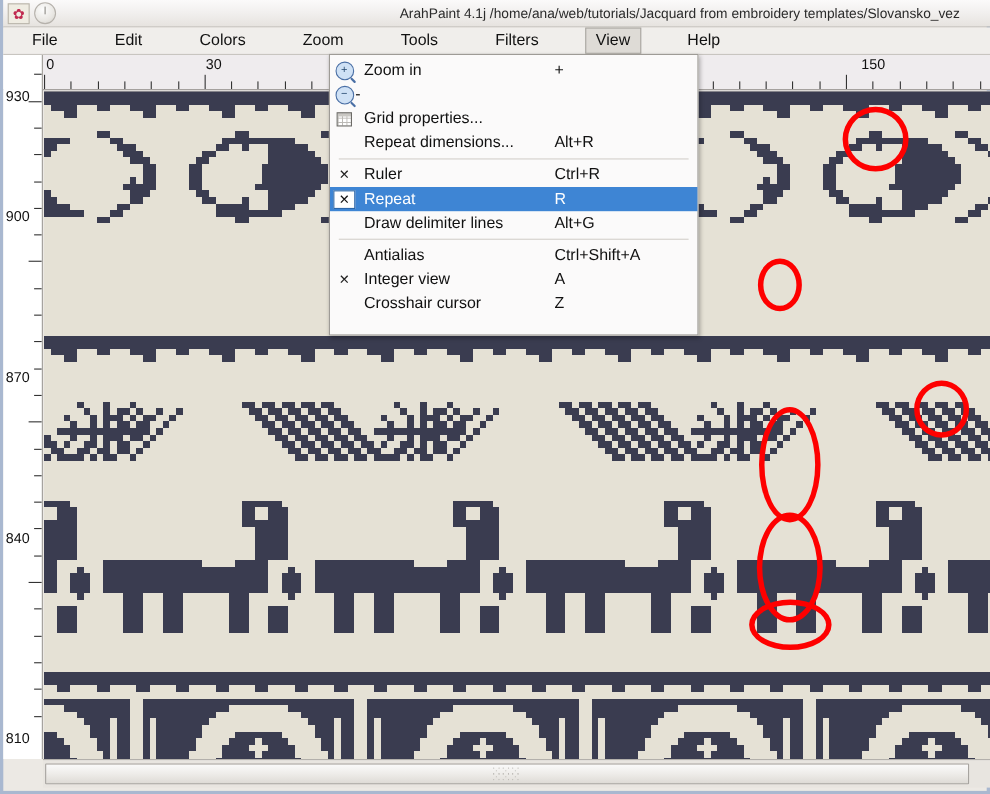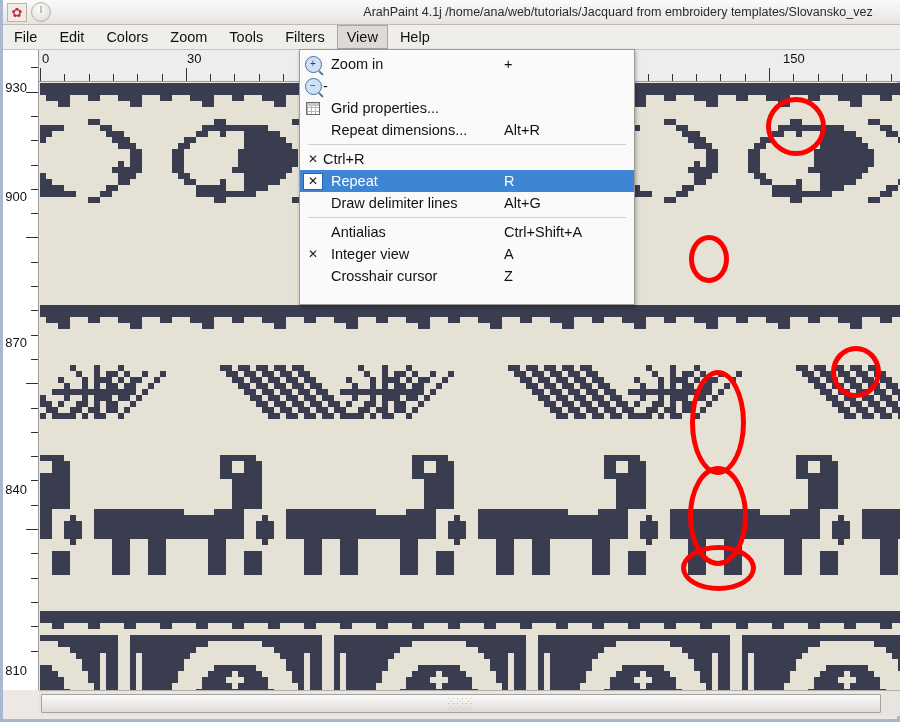--- a/index.html
+++ b/index.html
@@ -45,21 +45,21 @@
     text-align:center;font-size:12.5px;color:#2b2b2b;
     white-space:nowrap;overflow:hidden;padding-left:330px;box-sizing:border-box;
   }
   
   .menubar{
     position:absolute;left:0;top:25px;width:900px;height:25px;
     background:#f0eeeb;border-bottom:1px solid #c8c5c0;
     display:flex;align-items:center;box-sizing:border-box;
   }
   .menu-item{
-    font-size:14.5px;color:#111;padding:2px 9px;margin:0 1px;
+    font-size:14.5px;color:#111;padding:2px 9px;margin:0 16px;
     border:1px solid transparent;box-sizing:border-box;line-height:18px;
     cursor:default;
   }
   .menu-item.open{
     background:#dedbd6;border:1px solid #a9a6a0;
   }
   
   .ruler-h{
     position:absolute;left:36px;top:50px;width:861px;height:32px;
     background:#efecee;overflow:hidden;
@@ -290,20 +290,21 @@
         <div class="acc"></div>
       </div>
       <div class="mi">
         <div class="chk"></div>
         <div class="lbl">Repeat dimensions...</div>
         <div class="acc">Alt+R</div>
       </div>
       <div class="msep"></div>
       <div class="mi">
         <div class="chk">✕</div>
+        <div class="lbl">Ruler</div>
         <div class="acc">Ctrl+R</div>
       </div>
       <div class="mi sel">
         <div class="chk">✕</div>
         <div class="lbl">Repeat</div>
         <div class="acc">R</div>
       </div>
       <div class="mi">
         <div class="chk"></div>
         <div class="lbl">Draw delimiter lines</div>

